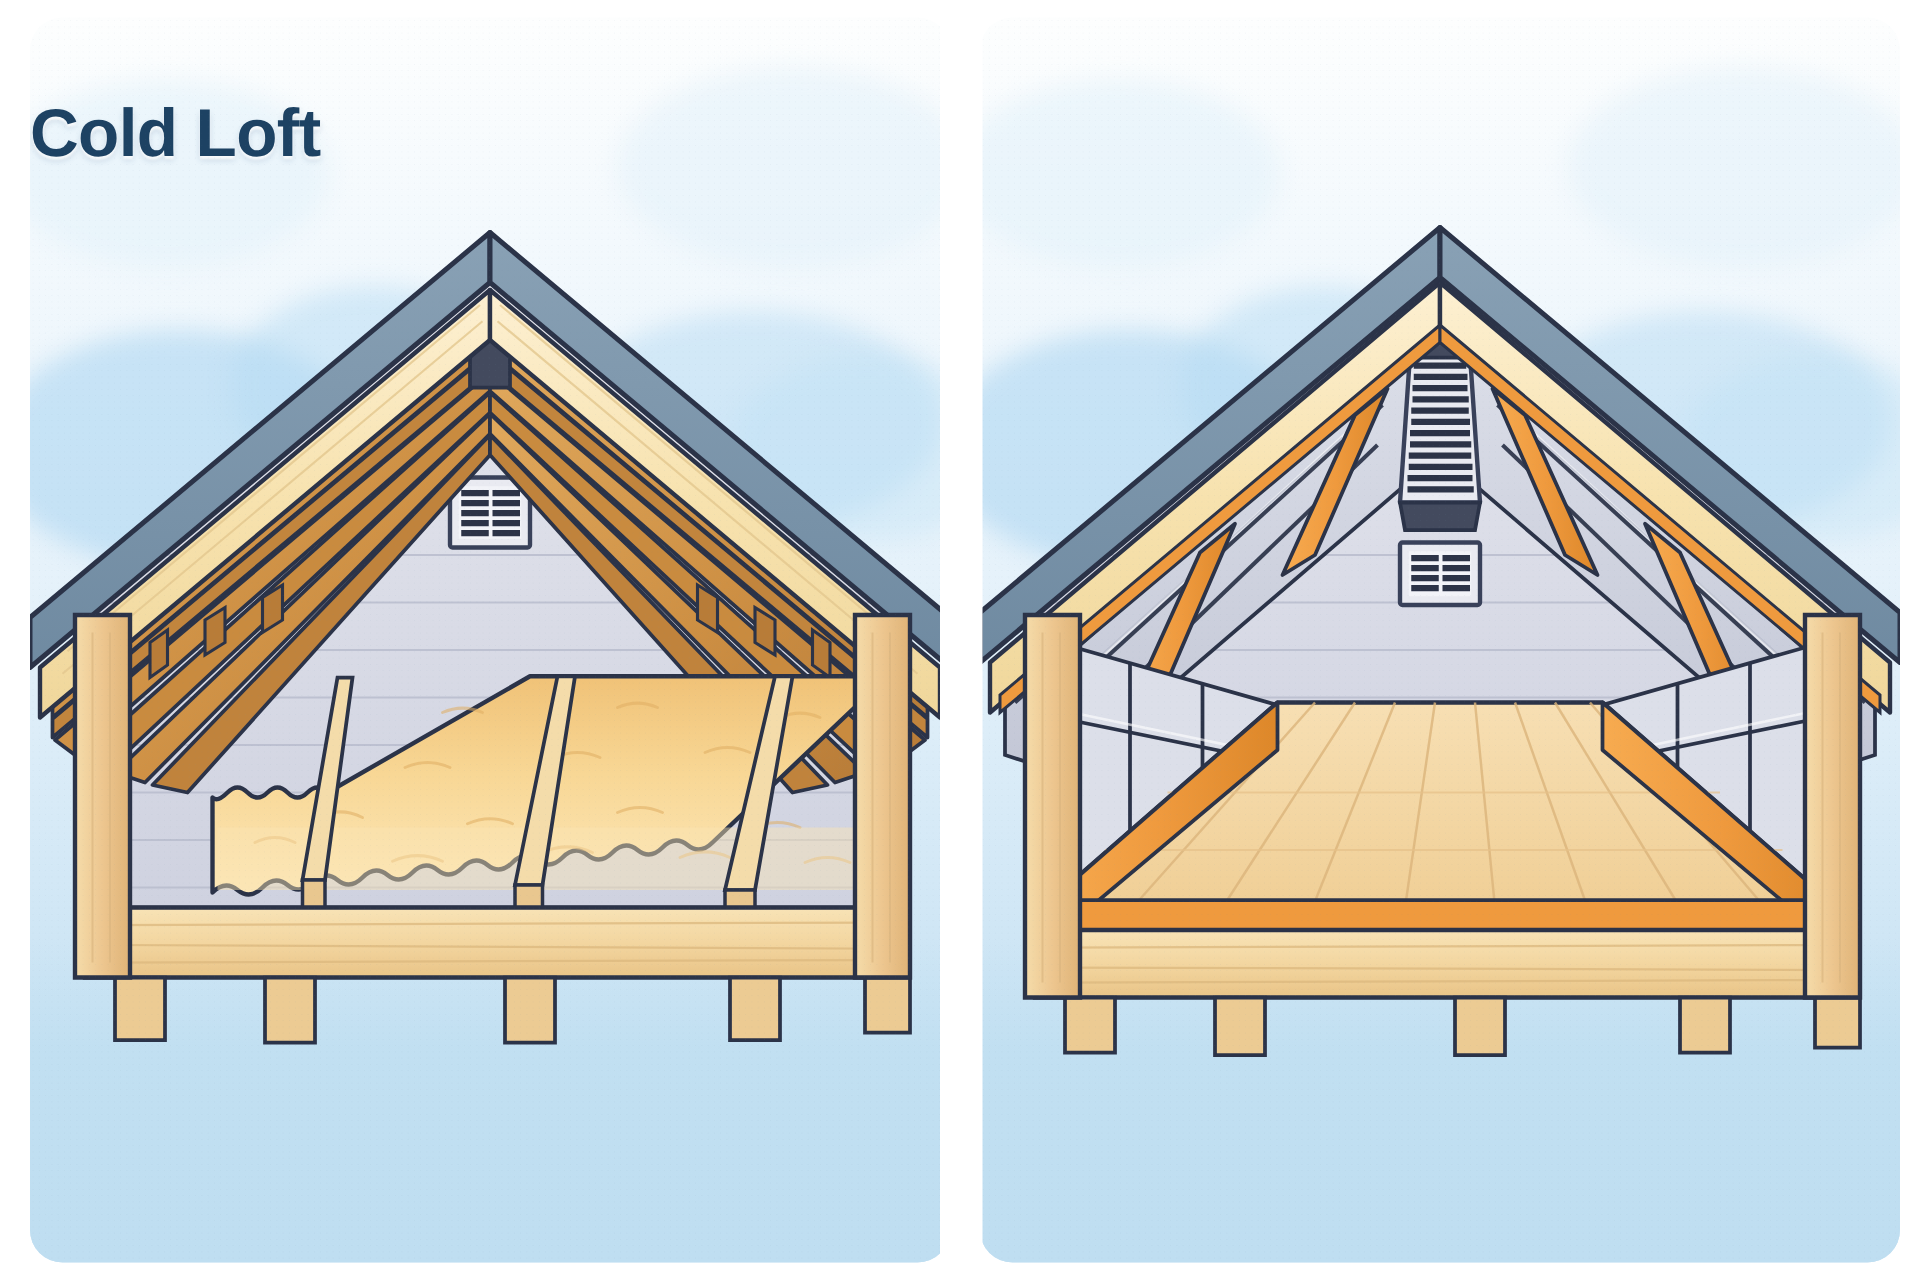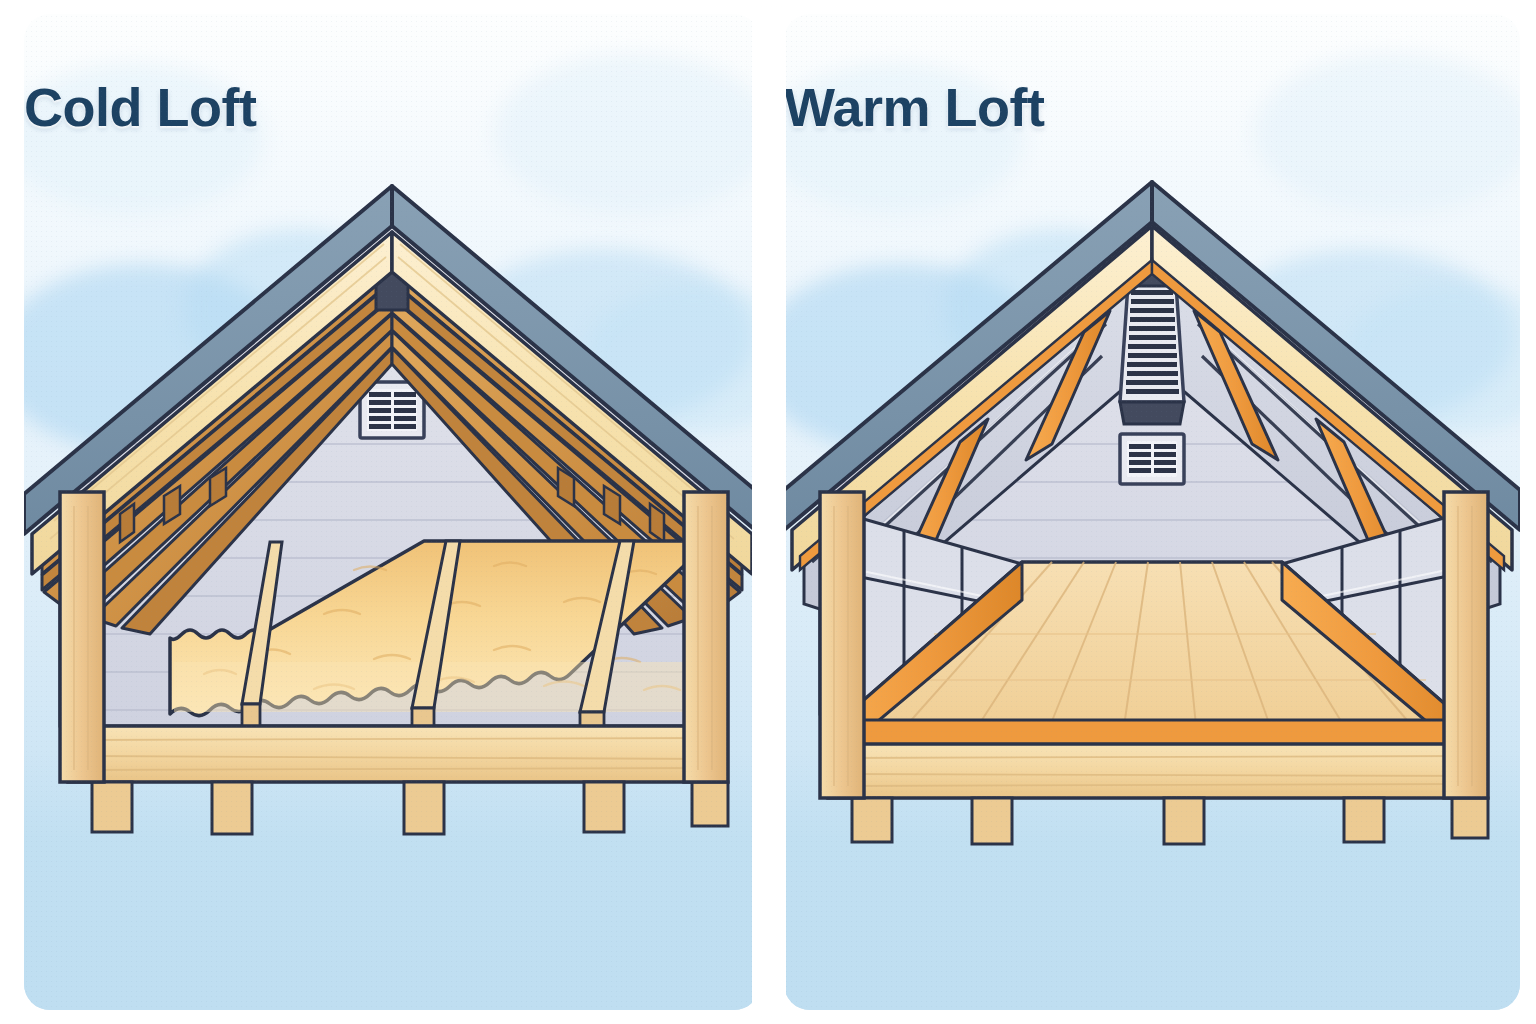--- a/index.html
+++ b/index.html
@@ -510,18 +510,17 @@
         <path d="M660 478 L704 478 L704 784 L660 784 Z" fill="url(#gPostR)"></path>
       </g>
       <g stroke="#dcb680" stroke-width="1.6" opacity=".7">
         <line x1="50" y1="492" x2="50" y2="772"></line>
           <line x1="64" y1="492" x2="64" y2="772"></line>
         <line x1="674" y1="492" x2="674" y2="772"></line>
           <line x1="688" y1="492" x2="688" y2="772"></line>
       </g>
     </svg>
 
-    <div class="title">Warm Loft</div>
     <div class="noise"></div>
   </div>
 
   <div id="divider"></div>
 </div>
 
 </body></html>

